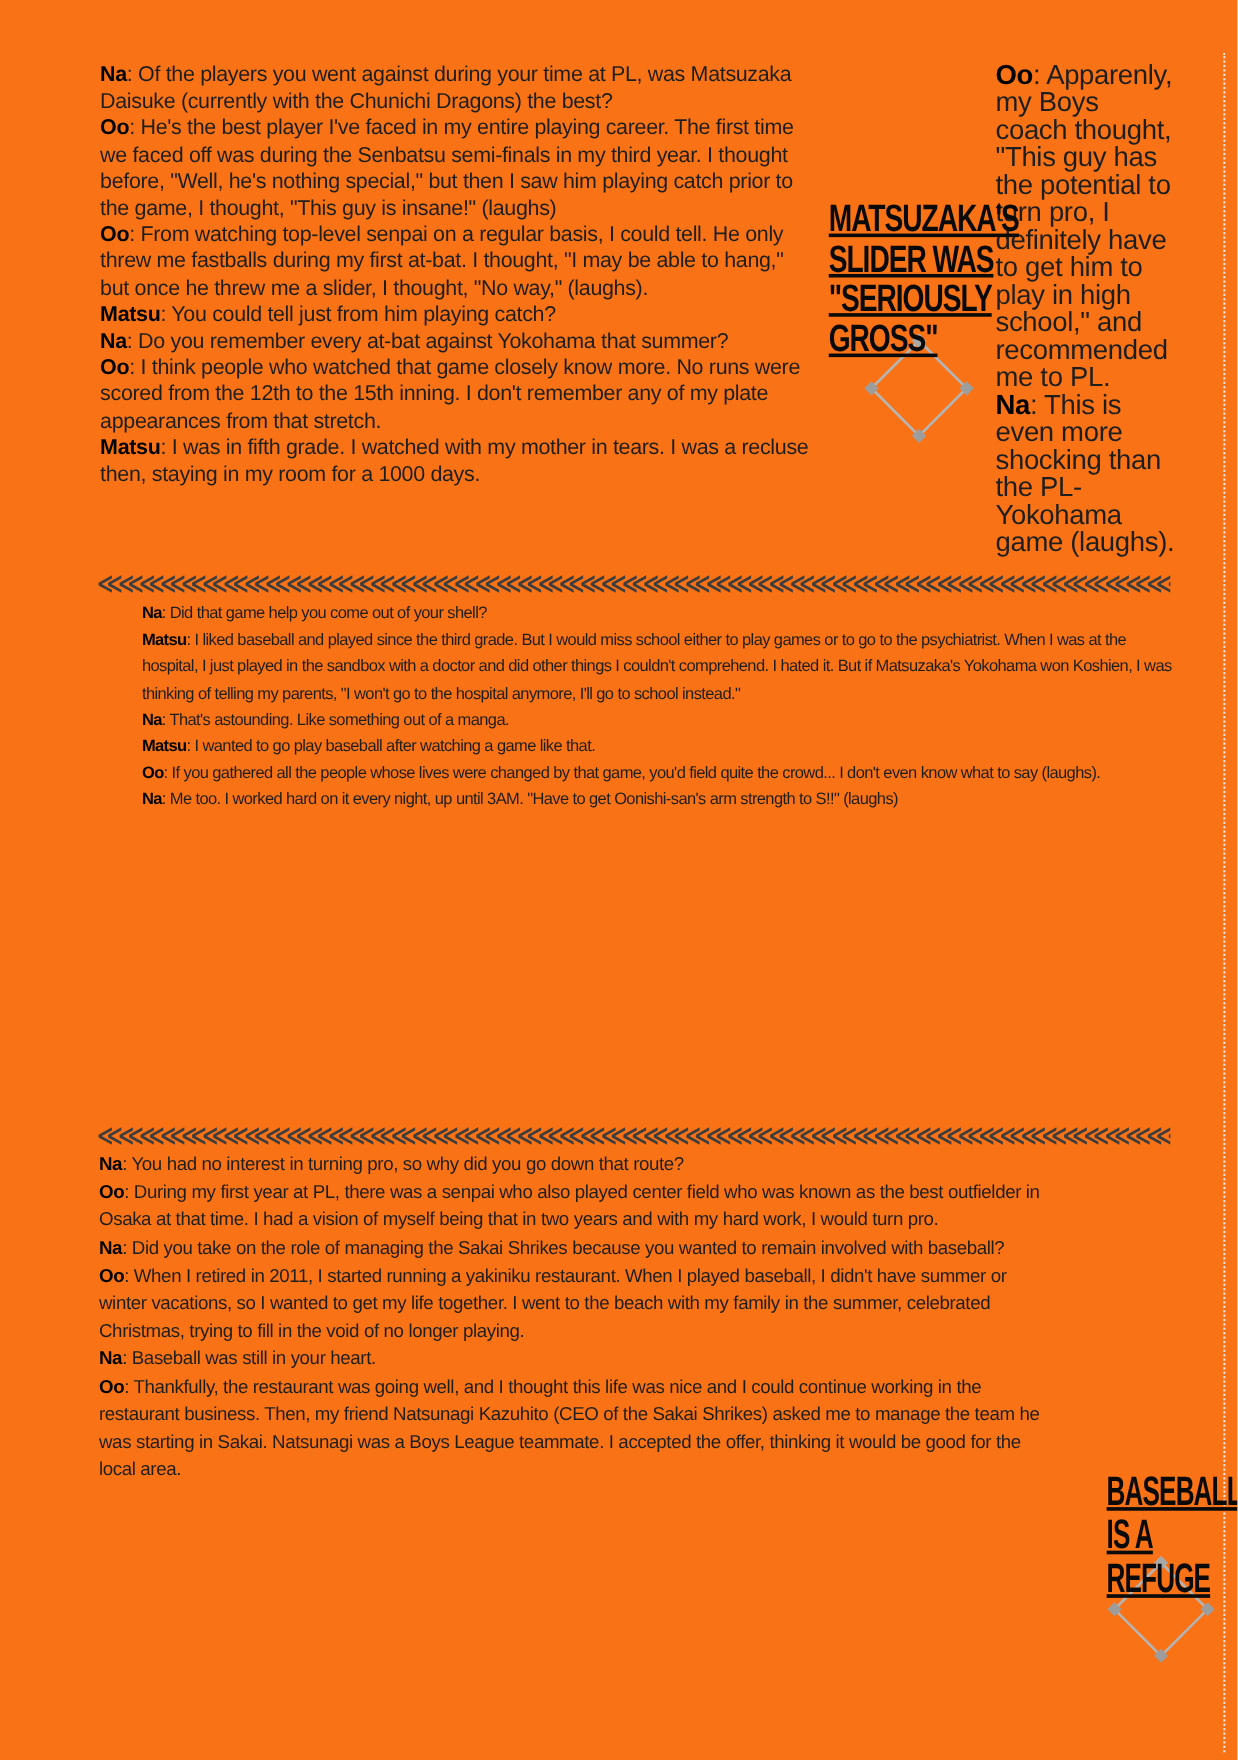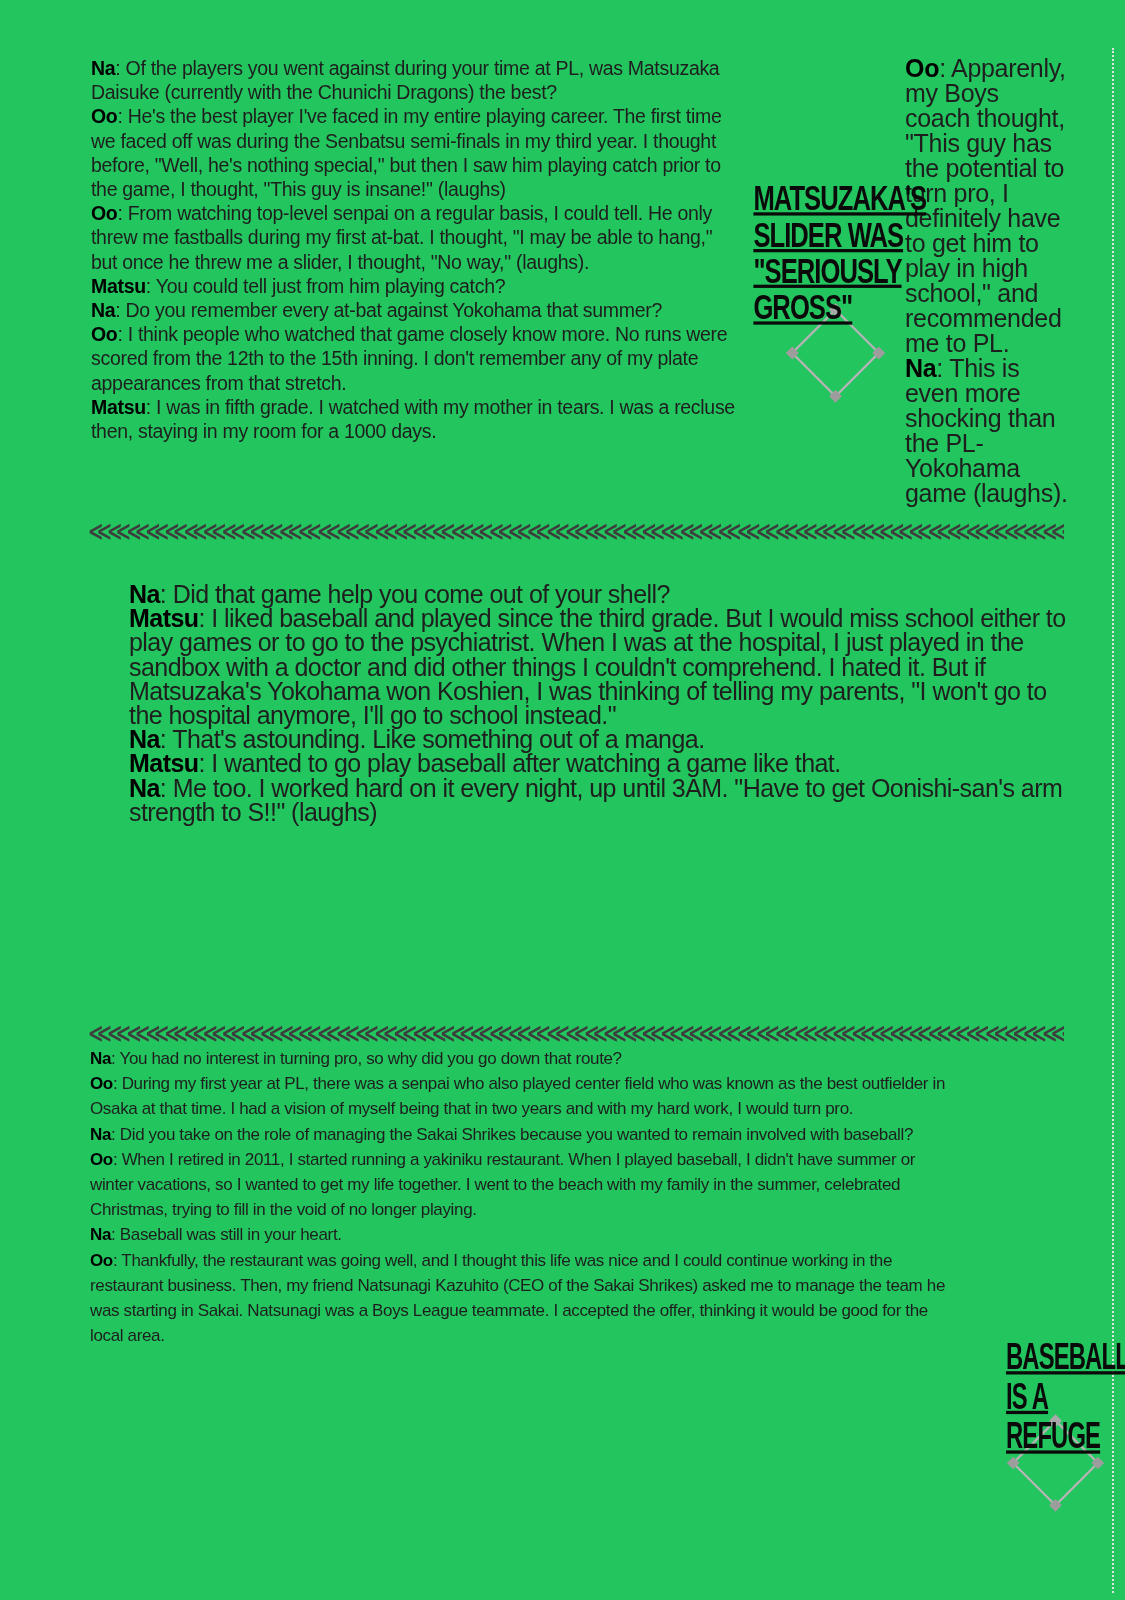--- a/index.html
+++ b/index.html
@@ -1,26 +1,26 @@
 <!DOCTYPE html>
 <html><head>
 <meta charset="utf-8">
 <style>
   html,body { margin:0; padding:0; background:#ffffff; }
   .page {
     position:relative; width:1125px; height:1600px; margin:0 auto;
-    background:#22c55e; overflow:hidden;
+    background:#f97316; overflow:hidden;
     font-family:"Liberation Sans", sans-serif; color:#1e1e1e;
   }
   .block p { margin:0; }
   .spk { color:#000; font-weight:bold; }
 
   .top-left  { position:absolute; left:91px;  top:56px;   width:652px; font-size:19.5px; line-height:24.2px; letter-spacing:-0.3px; }
   .right-col { position:absolute; left:905px; top:56px;   width:163px; font-size:25px; line-height:25px;   letter-spacing:-0.3px; }
-  .middle    { position:absolute; left:129px; top:582px;  width:938px; font-size:25px; line-height:24.2px; letter-spacing:-0.55px; }
+  .middle    { position:absolute; left:129px; top:546px;  width:938px; font-size:15px; line-height:24.2px; letter-spacing:-0.55px; }
   .bottom    { position:absolute; left:90px;  top:1046px; width:872px; font-size:17px; line-height:25.2px; letter-spacing:-0.35px; }
 
   .pullquote { position:absolute; text-align:left; color:#0a0a0a;text-decoration:underline; }
   .pq1 { left:733px; top:181px; width:204px; }
   .pq2 { left:985px; top:1336px; width:140px; }
   .pq-lines {
     position:relative; z-index:2; font-weight:900;
     transform-origin:50% 0; white-space:nowrap;
   }
   .pq1 .pq-lines { font-size:32px; line-height:33.5px; letter-spacing:-1.2px; transform:scaleX(0.80) scaleY(1.08); }
@@ -82,20 +82,21 @@
       <p><b class="spk">Na</b>: This is even more shocking than the PL-Yokohama game (laughs).</p>
     </section>
 
   <div class="divider d1">≪≪≪≪≪≪≪≪≪≪≪≪≪≪≪≪≪≪≪≪≪≪≪≪≪≪≪≪≪≪≪≪≪≪≪≪≪≪≪≪≪≪≪≪≪≪≪≪≪≪≪≪≪≪≪≪≪≪≪≪≪≪≪≪≪≪≪≪≪≪≪≪≪≪≪≪≪≪≪≪≪≪≪≪≪≪≪≪≪≪≪≪≪≪≪≪≪≪≪≪≪≪≪≪≪≪≪≪≪≪≪≪≪≪≪≪≪≪≪≪</div>
 
   <section class="block middle">
       <p><b class="spk">Na</b>: Did that game help you come out of your shell?</p>
       <p><b class="spk">Matsu</b>: I liked baseball and played since the third grade. But I would miss school either to play games or to go to the psychiatrist. When I was at the hospital, I just played in the sandbox with a doctor and did other things I couldn't comprehend. I hated it. But if Matsuzaka's Yokohama won Koshien, I was thinking of telling my parents, "I won't go to the hospital anymore, I'll go to school instead."</p>
       <p><b class="spk">Na</b>: That's astounding. Like something out of a manga.</p>
       <p><b class="spk">Matsu</b>: I wanted to go play baseball after watching a game like that.</p>
+      <p><b class="spk">Oo</b>: If you gathered all the people whose lives were changed by that game, you'd field quite the crowd... I don't even know what to say (laughs).</p>
       <p><b class="spk">Na</b>: Me too. I worked hard on it every night, up until 3AM. "Have to get Oonishi-san's arm strength to S!!" (laughs)</p>
     </section>
 
   <div class="divider d2">≪≪≪≪≪≪≪≪≪≪≪≪≪≪≪≪≪≪≪≪≪≪≪≪≪≪≪≪≪≪≪≪≪≪≪≪≪≪≪≪≪≪≪≪≪≪≪≪≪≪≪≪≪≪≪≪≪≪≪≪≪≪≪≪≪≪≪≪≪≪≪≪≪≪≪≪≪≪≪≪≪≪≪≪≪≪≪≪≪≪≪≪≪≪≪≪≪≪≪≪≪≪≪≪≪≪≪≪≪≪≪≪≪≪≪≪≪≪≪≪</div>
 
   <section class="block bottom">
       <p><b class="spk">Na</b>: You had no interest in turning pro, so why did you go down that route?</p>
       <p><b class="spk">Oo</b>: During my first year at PL, there was a senpai who also played center field who was known as the best outfielder in Osaka at that time. I had a vision of myself being that in two years and with my hard work, I would turn pro.</p>
       <p><b class="spk">Na</b>: Did you take on the role of managing the Sakai Shrikes because you wanted to remain involved with baseball?</p>
       <p><b class="spk">Oo</b>: When I retired in 2011, I started running a yakiniku restaurant. When I played baseball, I didn't have summer or winter vacations, so I wanted to get my life together. I went to the beach with my family in the summer, celebrated Christmas, trying to fill in the void of no longer playing.</p>

